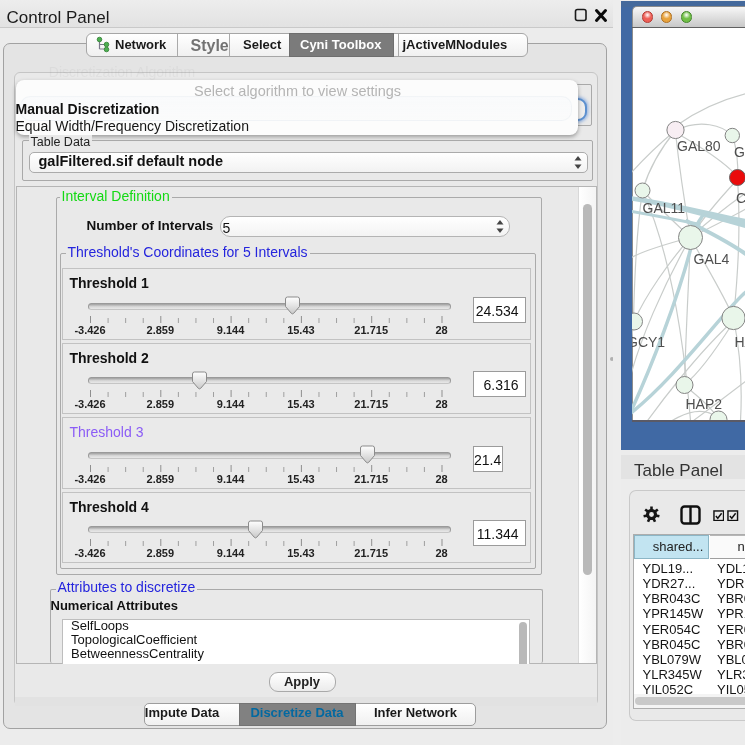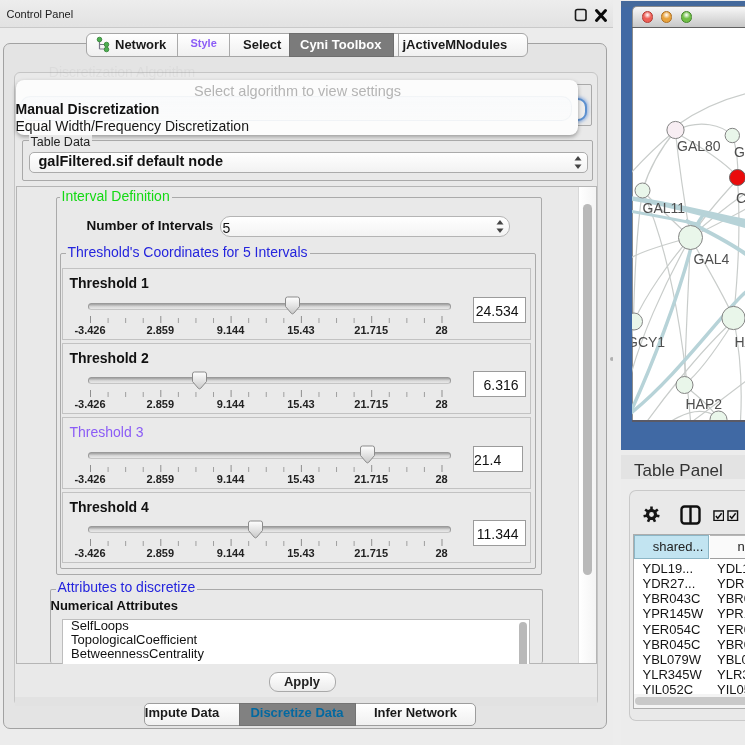--- a/index.html
+++ b/index.html
@@ -5,40 +5,40 @@
 html,body { width:745px; height:745px; background:#ececec; font-family:"Liberation Sans", sans-serif; overflow:hidden; }
 .abs { position:absolute; }
 #stage { position:relative; width:745px; height:745px; overflow:hidden; }
 .gbox { position:absolute; border:1px solid #a9a9a9; border-radius:2px; }
 .gtitle { position:absolute; font-size:13px; background:#e9e9e9; padding:0 2px; }
 </style></head><body>
 <div id="stage">
 
 <div class="abs" style="left:0;top:0;width:613px;height:745px;background:#ececec;"></div>
 <div class="abs" style="left:0;top:0;width:613px;height:28px;background:linear-gradient(#ededed,#e2e2e2);border-bottom:1px solid #c9c9c9;"></div>
-<div class="abs" style="left:6.5px;top:7.5px;font-size:11px;color:#1b1b1b;">Control Panel</div>
+<div class="abs" style="left:6.5px;top:7.5px;font-size:17px;color:#1b1b1b;">Control Panel</div>
 <svg class="abs" style="left:574px;top:8px;" width="34" height="15" viewBox="0 0 34 15">
 <rect x="1.5" y="1.5" width="10.5" height="11" rx="2" fill="none" stroke="#1a1a1a" stroke-width="1.6"></rect>
 <path d="M22.5 2.5 L31.5 12.5 M31.5 2.5 L22.5 12.5" stroke="#0a0a0a" stroke-width="3" stroke-linecap="round" fill="none"></path>
 </svg>
 <div class="abs" style="left:2.5px;top:43px;width:604.5px;height:686px;background:#e4e4e4;border:1px solid #a2a2a2;border-radius:7px;"></div>
 <div class="abs" style="left:13.5px;top:71.5px;width:584.5px;height:634.5px;background:#e9e9e9;border:1px solid #c5c5c5;border-radius:6px;"></div>
 <div class="abs" style="left:86px;top:33px;width:442px;height:23.5px;background:linear-gradient(#ffffff,#f0f0f0);border:1px solid #a6a6a6;border-radius:6px;"></div>
 <div class="abs" style="left:288.5px;top:33px;width:105px;height:23.5px;background:#7b7b7b;border:1px solid #6e6e6e;"></div>
 <div class="abs" style="left:176.8px;top:33.5px;width:1px;height:22.5px;background:#aaaaaa;"></div>
 <div class="abs" style="left:229.3px;top:33.5px;width:1px;height:22.5px;background:#aaaaaa;"></div>
 <div class="abs" style="left:398px;top:33.5px;width:1px;height:22.5px;background:#aaaaaa;"></div>
 <svg class="abs" style="left:96px;top:36px;" width="15" height="17" viewBox="0 0 15 17">
 <path d="M3.5 4.5 V13 M3.5 8.5 H9.5 M3.5 13 H9.5" stroke="#7a7a8a" stroke-width="1.2" fill="none"></path>
 <circle cx="3.5" cy="3.5" r="2.3" fill="#4caf50" stroke="#2e7d32" stroke-width="0.8"></circle>
 <circle cx="10.5" cy="8.5" r="2.3" fill="#4caf50" stroke="#2e7d32" stroke-width="0.8"></circle>
 <circle cx="10.5" cy="13.5" r="2.3" fill="#4caf50" stroke="#2e7d32" stroke-width="0.8"></circle>
 </svg>
 <div class="abs" style="left:115px;top:36.5px;font-size:13px;font-weight:bold;color:#191919;">Network</div>
-<div class="abs" style="left:190.5px;top:36.5px;font-size:11px;font-weight:bold;color:#8b5cf6;">Style</div>
+<div class="abs" style="left:190.5px;top:36.5px;font-size:16px;font-weight:bold;color:#737373;">Style</div>
 <div class="abs" style="left:243px;top:36.5px;font-size:13px;font-weight:bold;color:#191919;">Select</div>
 <div class="abs" style="left:300px;top:36.5px;font-size:13px;font-weight:bold;color:#ffffff;">Cyni Toolbox</div>
 <div class="abs" style="left:402.5px;top:36.5px;font-size:13px;font-weight:bold;color:#191919;">jActiveMNodules</div>
 <div class="gbox" style="left:25px;top:84px;width:567px;height:42px;"></div>
 <div class="abs" style="left:30px;top:97.5px;width:557px;height:23px;border-radius:9px;background:#ededed;border:2.5px solid #5c90cf;box-shadow:0 0 3px 1.5px rgba(96,146,218,0.55);"></div>
 <div class="abs" style="left:15.5px;top:80px;width:562px;height:55px;background:#fcfcfc;border-radius:8px;box-shadow:0 2px 4px rgba(60,60,60,0.45);"></div>
 <div class="abs" style="left:24.8px;top:64px;font-size:14px;color:rgba(110,110,110,0.07);margin-left:24px;">Discretization Algorithm</div>
 <div class="abs" style="left:20px;top:96px;width:552px;height:25px;border-radius:10px;border:1px solid rgba(160,175,200,0.09);background:linear-gradient(rgba(215,228,245,0.07),rgba(215,228,245,0.03));"></div>
 <div class="abs" style="left:194px;top:82.5px;font-size:14.5px;color:#b4b4b4;">Select algorithm to view settings</div>
 <div class="abs" style="left:15.5px;top:101px;font-size:14px;font-weight:bold;color:#111;">Manual Discretization</div>
@@ -183,21 +183,21 @@
 <div class="abs" style="left:411.5px;top:472.5px;width:60px;text-align:center;font-size:11px;font-weight:bold;color:#222;">28</div>
 <svg class="abs" style="left:359.2px;top:445px;" width="17" height="20" viewBox="0 0 17 20">
 <defs>
         <linearGradient id="thg2" x1="0" y1="0" x2="0" y2="1">
           <stop offset="0" stop-color="#ffffff"></stop>
           <stop offset="1" stop-color="#c9c9c9"></stop>
         </linearGradient>
       </defs>
 <path d="M3.5 1 H13.5 Q15.5 1 15.5 3 V10.5 L9.8 17.2 Q8.5 18.6 7.2 17.2 L1.5 10.5 V3 Q1.5 1 3.5 1 Z" fill="url(#thg2)" stroke="#8b8b8b" stroke-width="1"></path>
     </svg>
-<div class="abs" style="left:473px;top:445.5px;width:50px;height:26px;background:#ffffff;border:1px solid #9b9b9b;font-size:14px;color:#111;padding:5px 6px 0 0;">21.4</div>
+<div class="abs" style="left:473px;top:445.5px;width:30px;height:26px;background:#ffffff;border:1px solid #9b9b9b;font-size:14px;color:#111;text-align:right;padding:5px 6px 0 0;">21.4</div>
 <div class="abs" style="left:61.5px;top:491.5px;width:469.5px;height:71.5px;background:#eaeaea;border:1px solid #c2c2c2;"></div>
 <div class="abs" style="left:69.5px;top:498.5px;font-size:14px;font-weight:bold;color:#111;">Threshold 4</div>
 <div class="abs" style="left:88px;top:526.0px;width:362.5px;height:7px;border-radius:3.5px;background:linear-gradient(#9f9f9f,#d9d9d9 55%,#e8e8e8);border:1px solid #9a9a9a;border-bottom-color:#c5c5c5;"></div>
 <svg class="abs" style="left:61.5px;top:539.0px;" width="400" height="8" viewBox="0 0 400 8">
       <path d="M28.50 0 V7" stroke="#8f8f8f" stroke-width="1"></path>
       <path d="M46.08 2 V7" stroke="#9f9f9f" stroke-width="1"></path>
       <path d="M63.65 2 V7" stroke="#9f9f9f" stroke-width="1"></path>
       <path d="M81.22 2 V7" stroke="#9f9f9f" stroke-width="1"></path>
       <path d="M98.80 0 V7" stroke="#8f8f8f" stroke-width="1"></path>
       <path d="M116.38 2 V7" stroke="#9f9f9f" stroke-width="1"></path>

